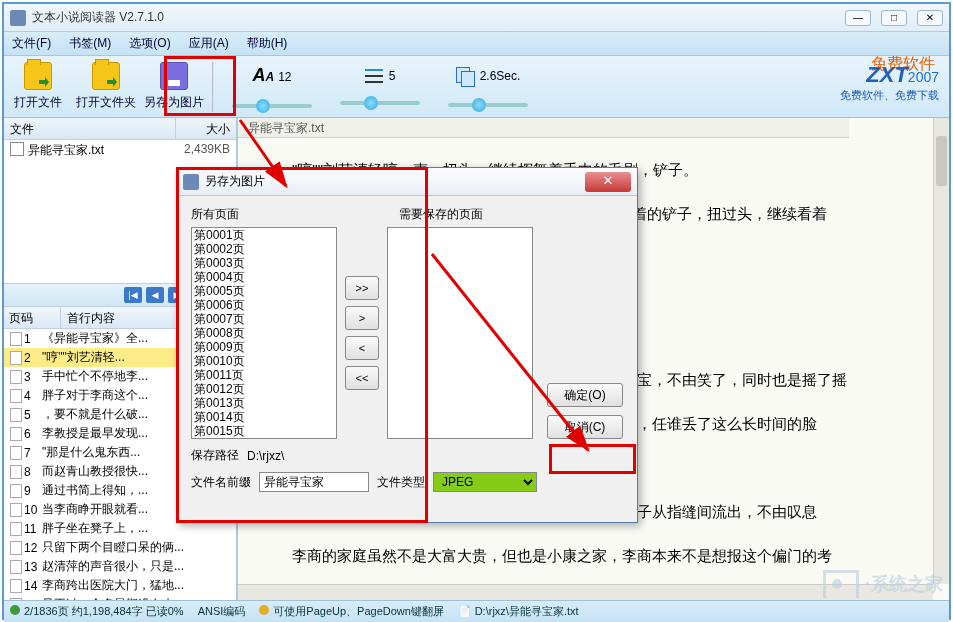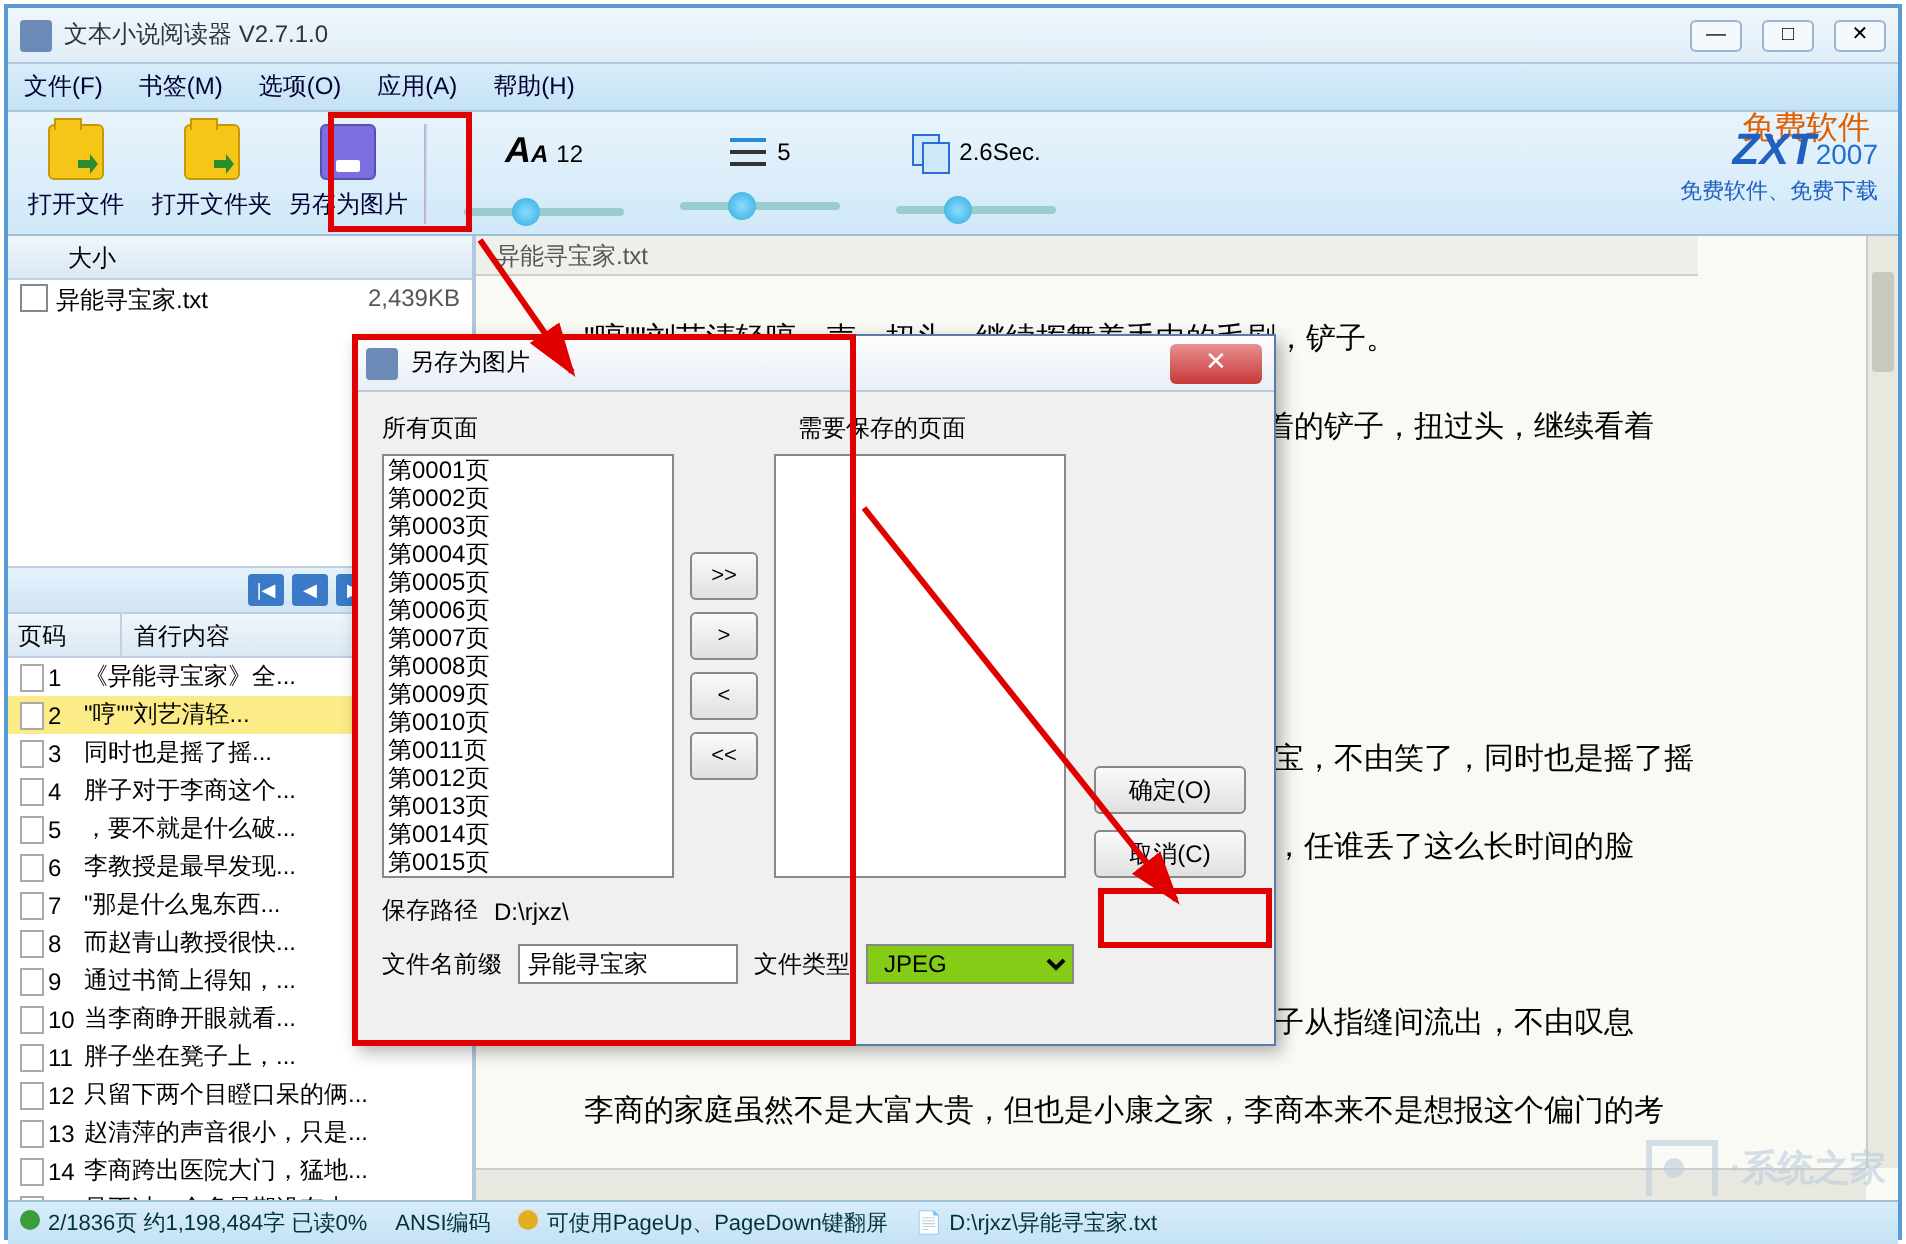--- a/index.html
+++ b/index.html
@@ -181,20 +181,21 @@
 
     <div class="zxt-logo">
       <div><span class="zxt">ZXT</span><span class="year">2007</span></div>
       <div class="sub">免费软件、免费下载</div>
     </div>
   </div>
 
   <div class="body-area">
     <div class="left-panel">
       <div class="file-header">
+        <div class="fh-name">文件</div>
         <div class="fh-size">大小</div>
       </div>
       <div class="file-row">
         <div class="fn">
             <span class="txt-ico"></span>
             <span>异能寻宝家.txt</span>
           </div>
         <div class="fs">2,439KB</div>
       </div>
       <div style="flex:0 0 122px"></div>
@@ -215,21 +216,21 @@
           <div class="page-row">
             <div class="pn"><span class="pg-ico"></span>1</div>
             <div class="pc">《异能寻宝家》全...</div>
           </div>
           <div class="page-row sel">
             <div class="pn"><span class="pg-ico"></span>2</div>
             <div class="pc">"哼""刘艺清轻...</div>
           </div>
           <div class="page-row">
             <div class="pn"><span class="pg-ico"></span>3</div>
-            <div class="pc">同时也是摇了摇...</div>
+            <div class="pc">手中忙个不停地李...</div>
           </div>
           <div class="page-row">
             <div class="pn"><span class="pg-ico"></span>4</div>
             <div class="pc">胖子对于李商这个...</div>
           </div>
           <div class="page-row">
             <div class="pn"><span class="pg-ico"></span>5</div>
             <div class="pc">，要不就是什么破...</div>
           </div>
           <div class="page-row">

